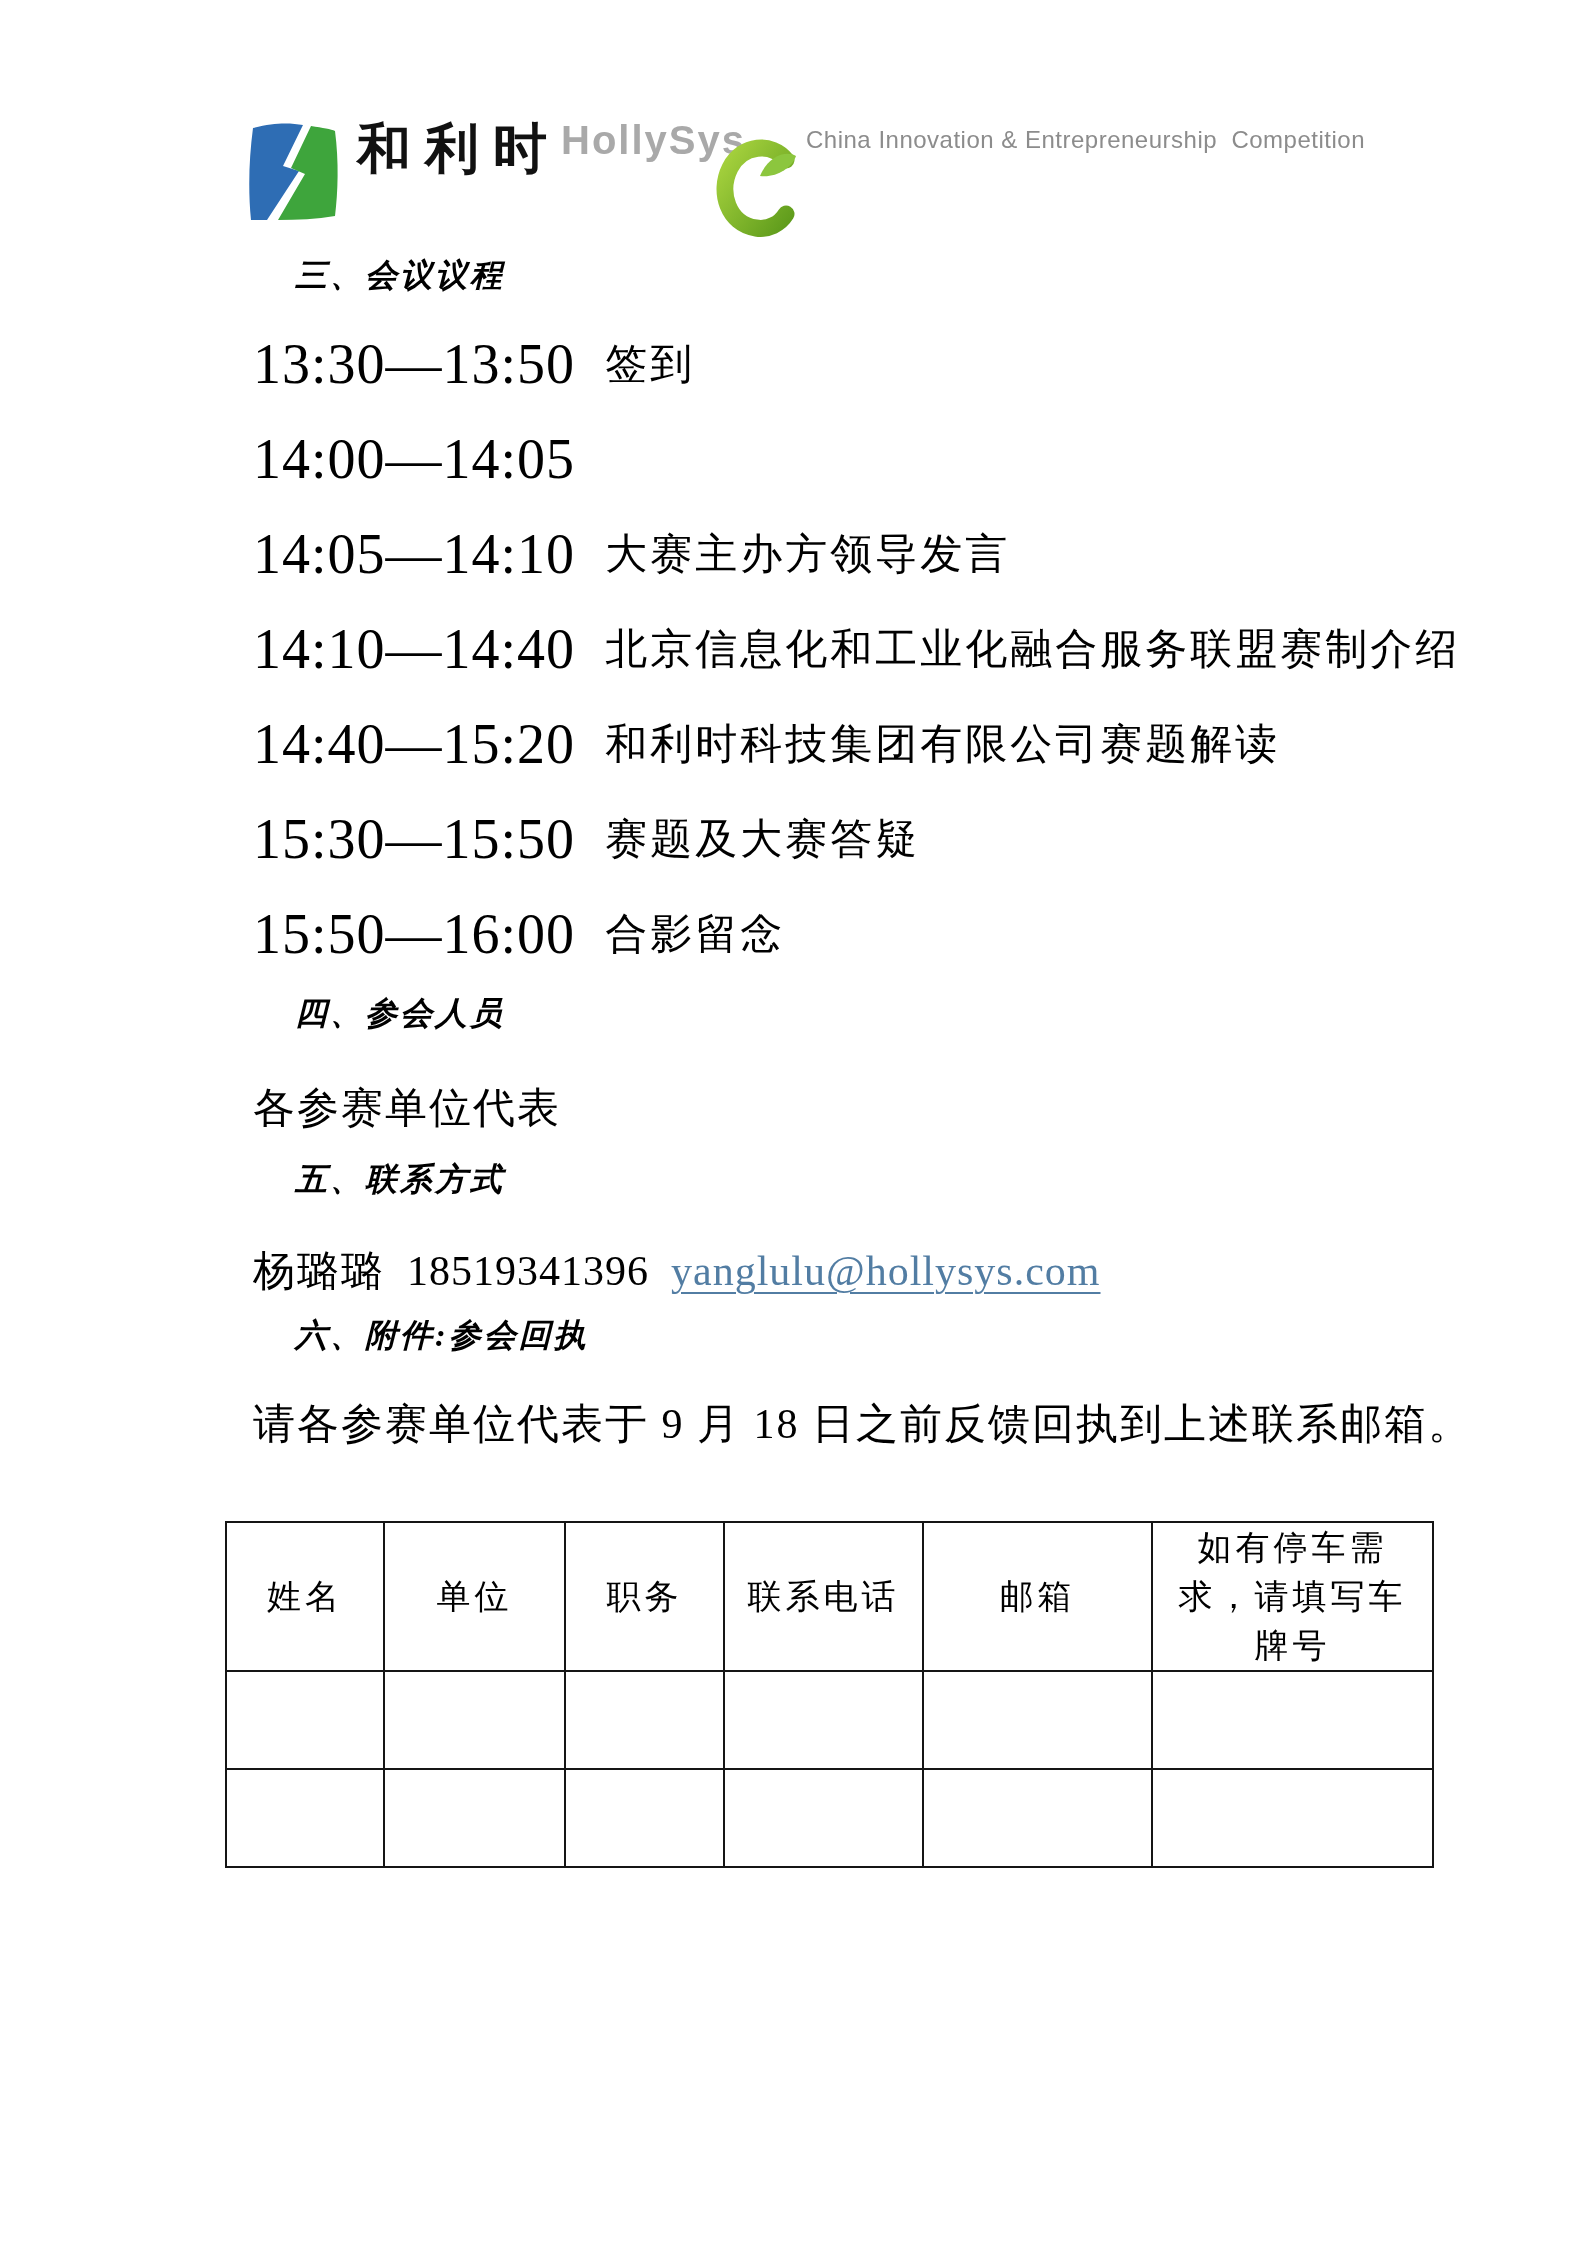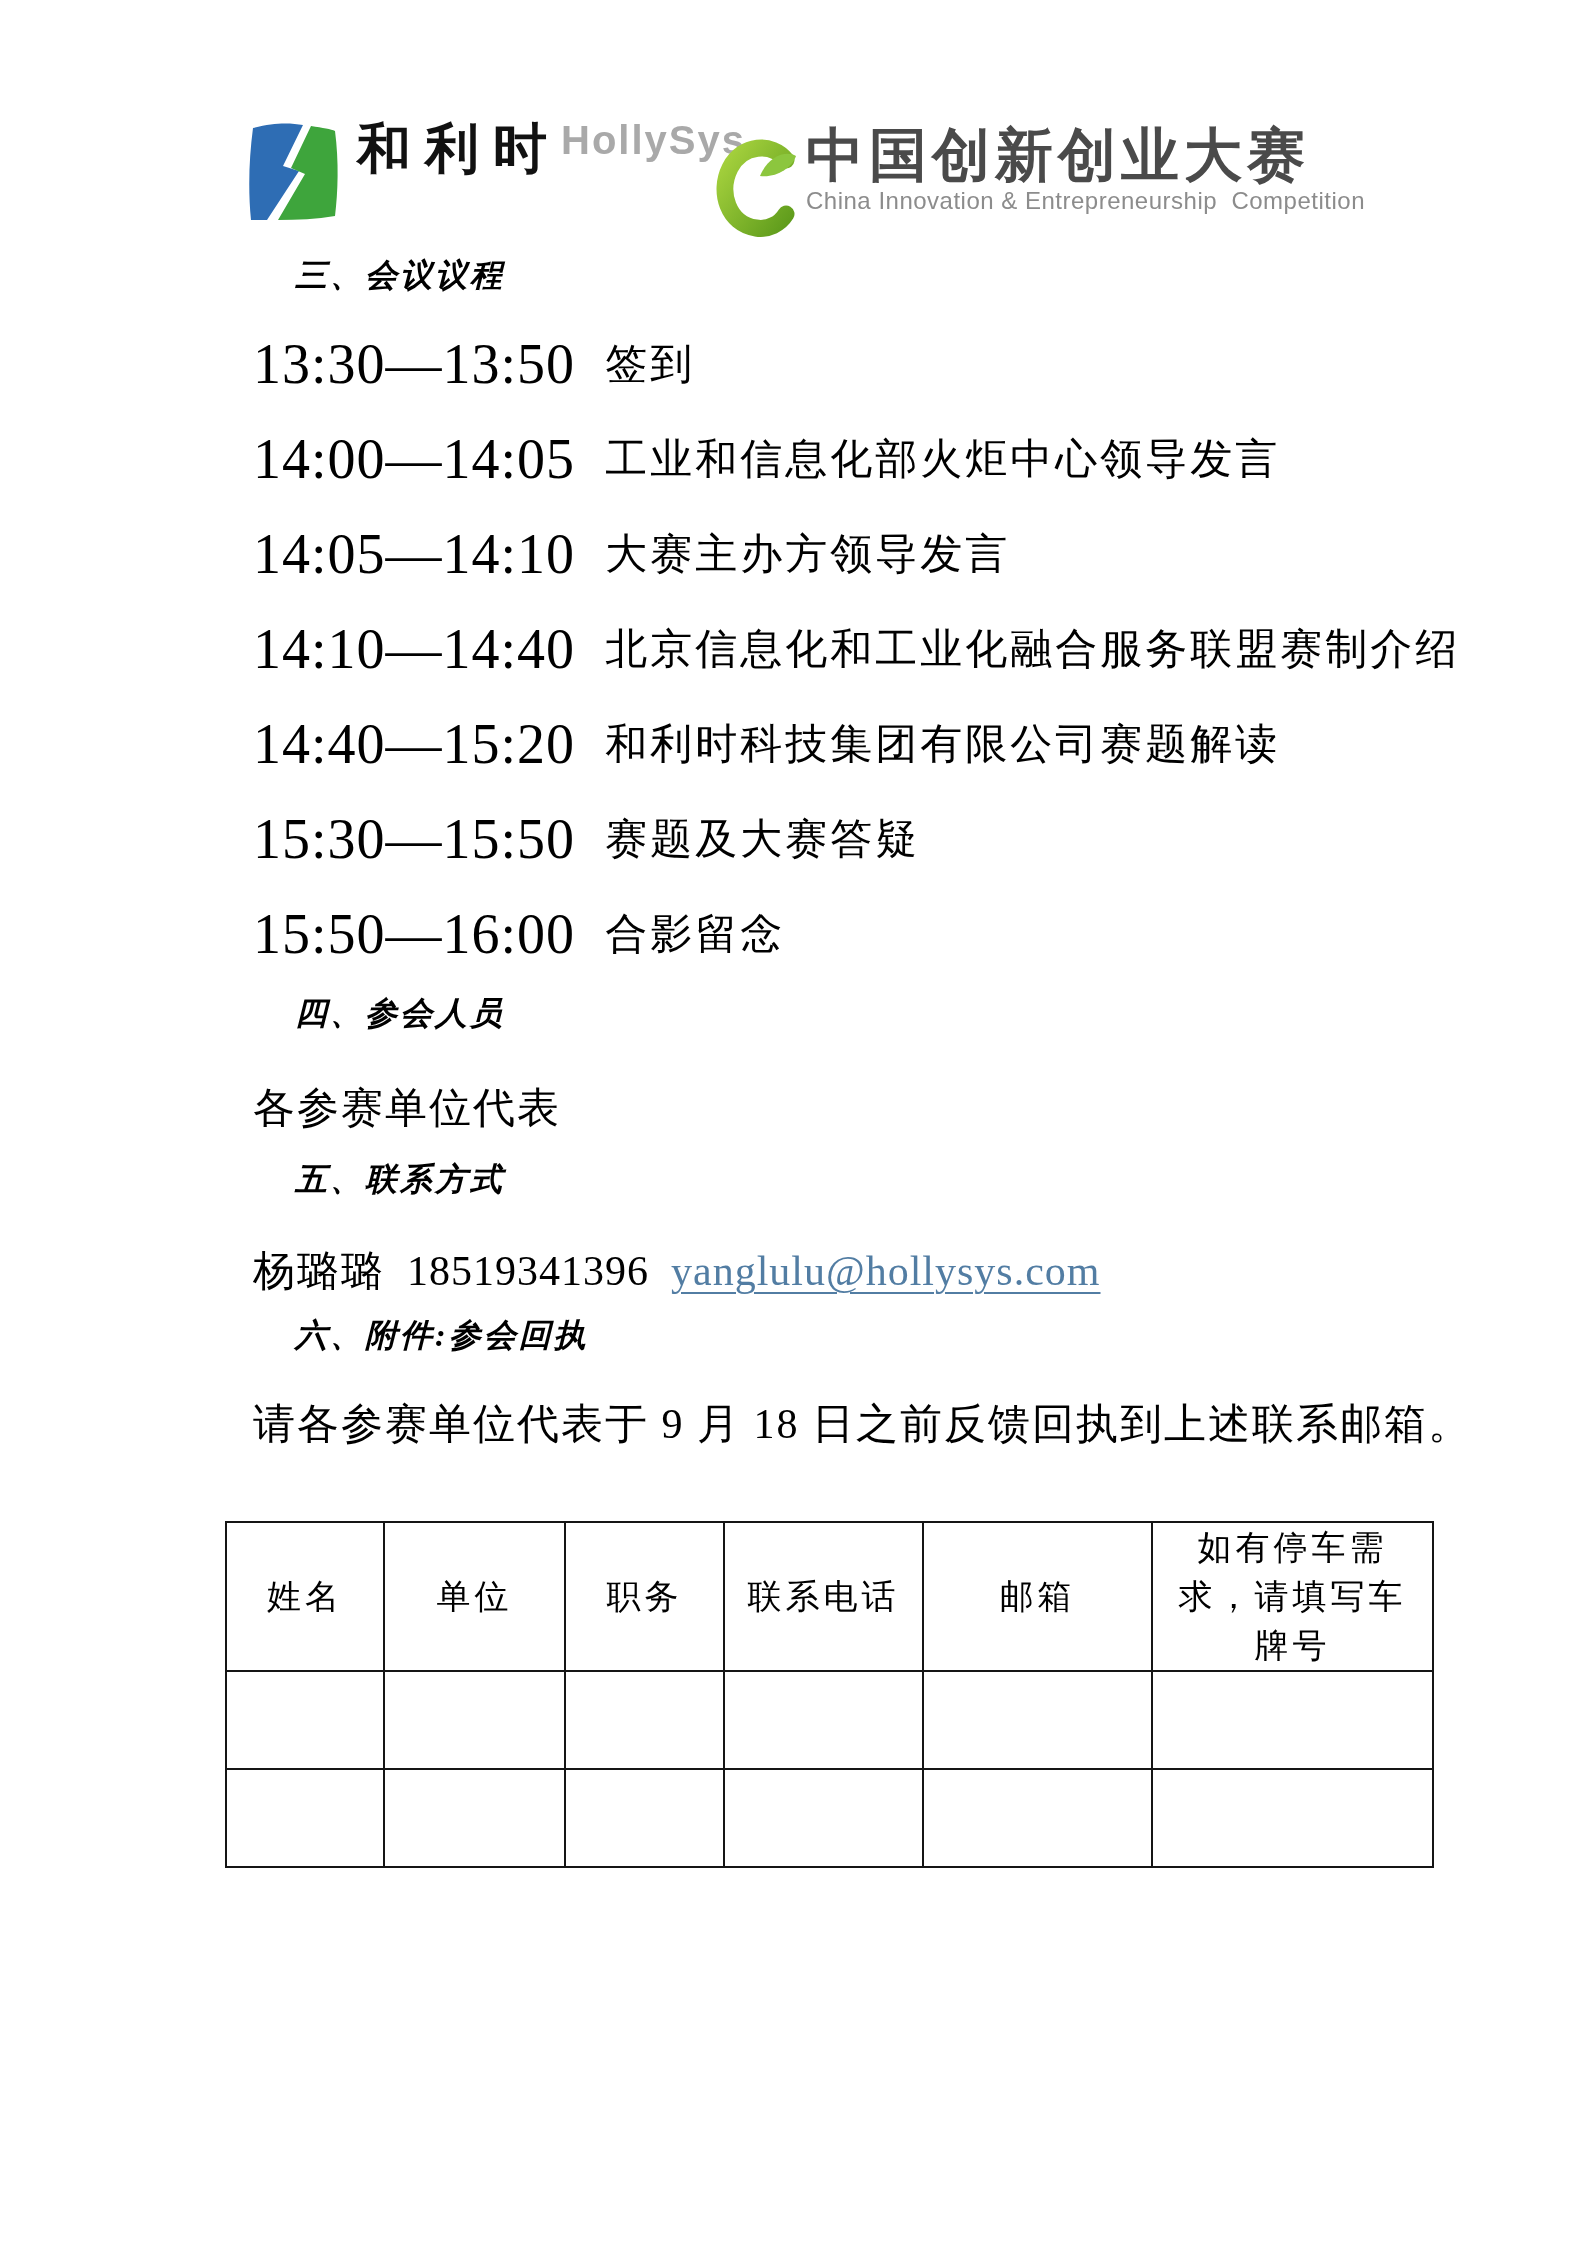--- a/index.html
+++ b/index.html
@@ -99,37 +99,35 @@
       <defs>
         <linearGradient id="cg" x1="0" y1="0" x2="1" y2="1">
           <stop offset="0" stop-color="#a9d43f"></stop>
           <stop offset="1" stop-color="#5f9c1c"></stop>
         </linearGradient>
       </defs>
       <path d="M76,26 C62,8 32,10 20,34 C8,58 18,90 46,94 C58,96 70,90 76,80" fill="none" stroke="url(#cg)" stroke-width="17" stroke-linecap="round"></path>
       <path d="M50,42 C58,22 76,16 86,22 C82,34 66,44 50,42 Z" fill="#8cc63e"></path>
     </svg>
     <div class="comp-text">
-      <div class="comp-title">中国创新创业大赛</div>
       <div class="comp-sub">China Innovation &amp; Entrepreneurship  Competition</div>
     </div>
   </div>
 
   <h2 class="sec-heading" style="top:256px;">三、会议议程</h2>
 
   <div class="agenda-list">
 
       <div class="agenda-row">
         <span class="agenda-time">13:30—13:50</span>
         <span class="agenda-activity">签到</span>
       </div>
 
       <div class="agenda-row">
         <span class="agenda-time">14:00—14:05</span>
-        <span class="agenda-activity">工业和信息化部火炬中心领导发言</span>
       </div>
 
       <div class="agenda-row">
         <span class="agenda-time">14:05—14:10</span>
         <span class="agenda-activity">大赛主办方领导发言</span>
       </div>
 
       <div class="agenda-row">
         <span class="agenda-time">14:10—14:40</span>
         <span class="agenda-activity">北京信息化和工业化融合服务联盟赛制介绍</span>

